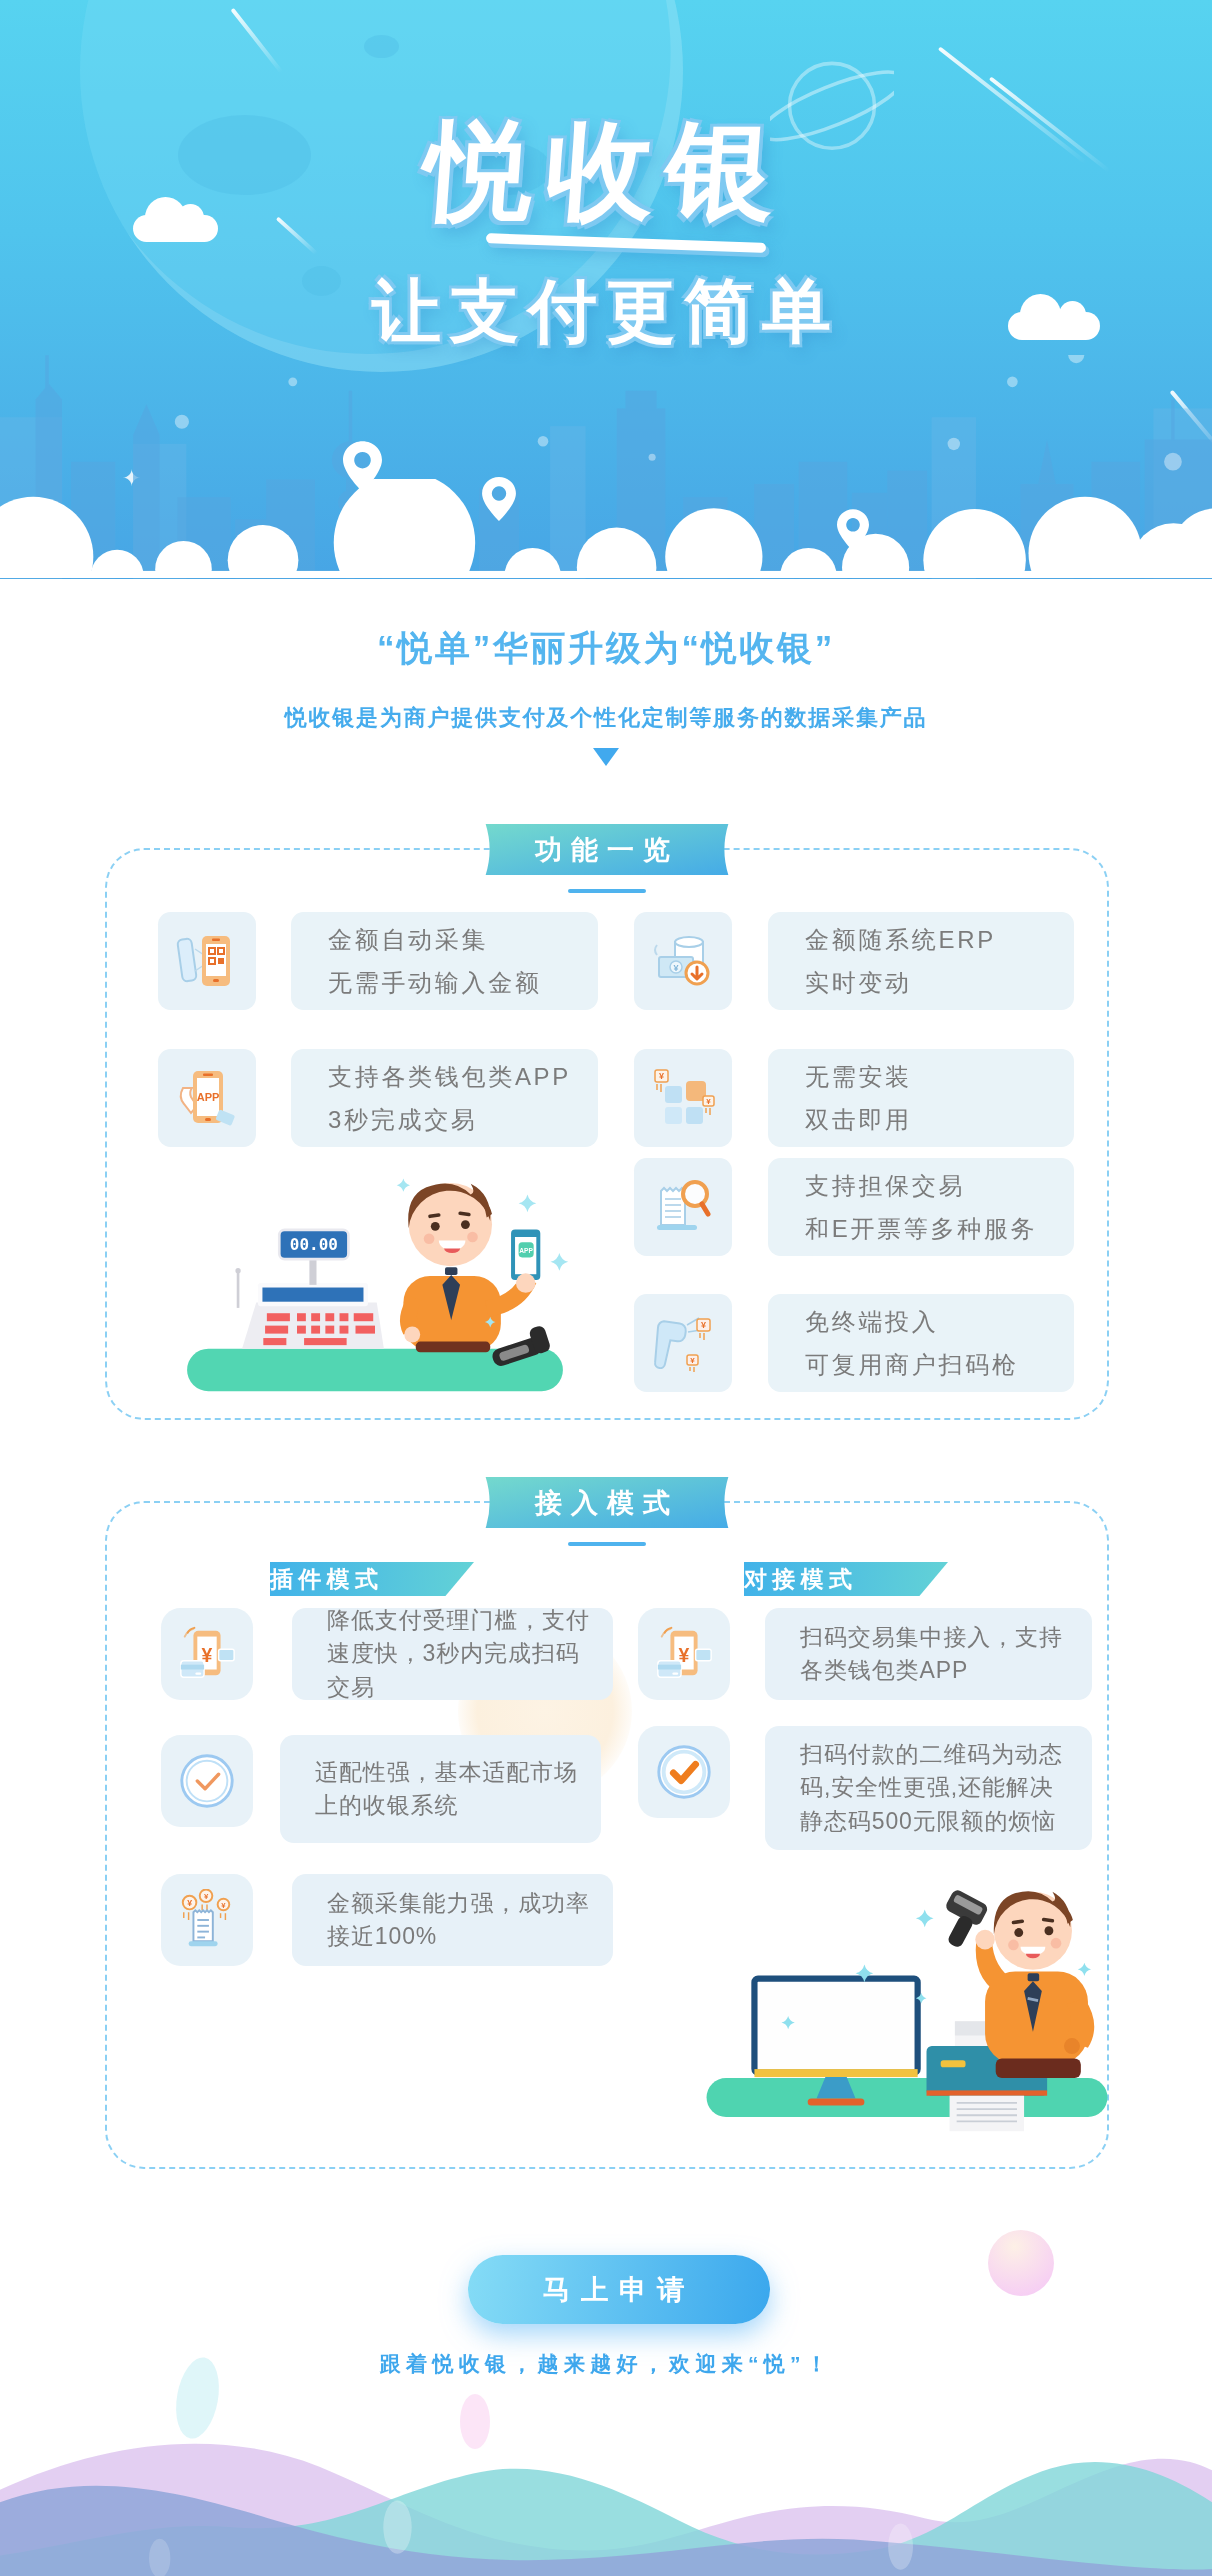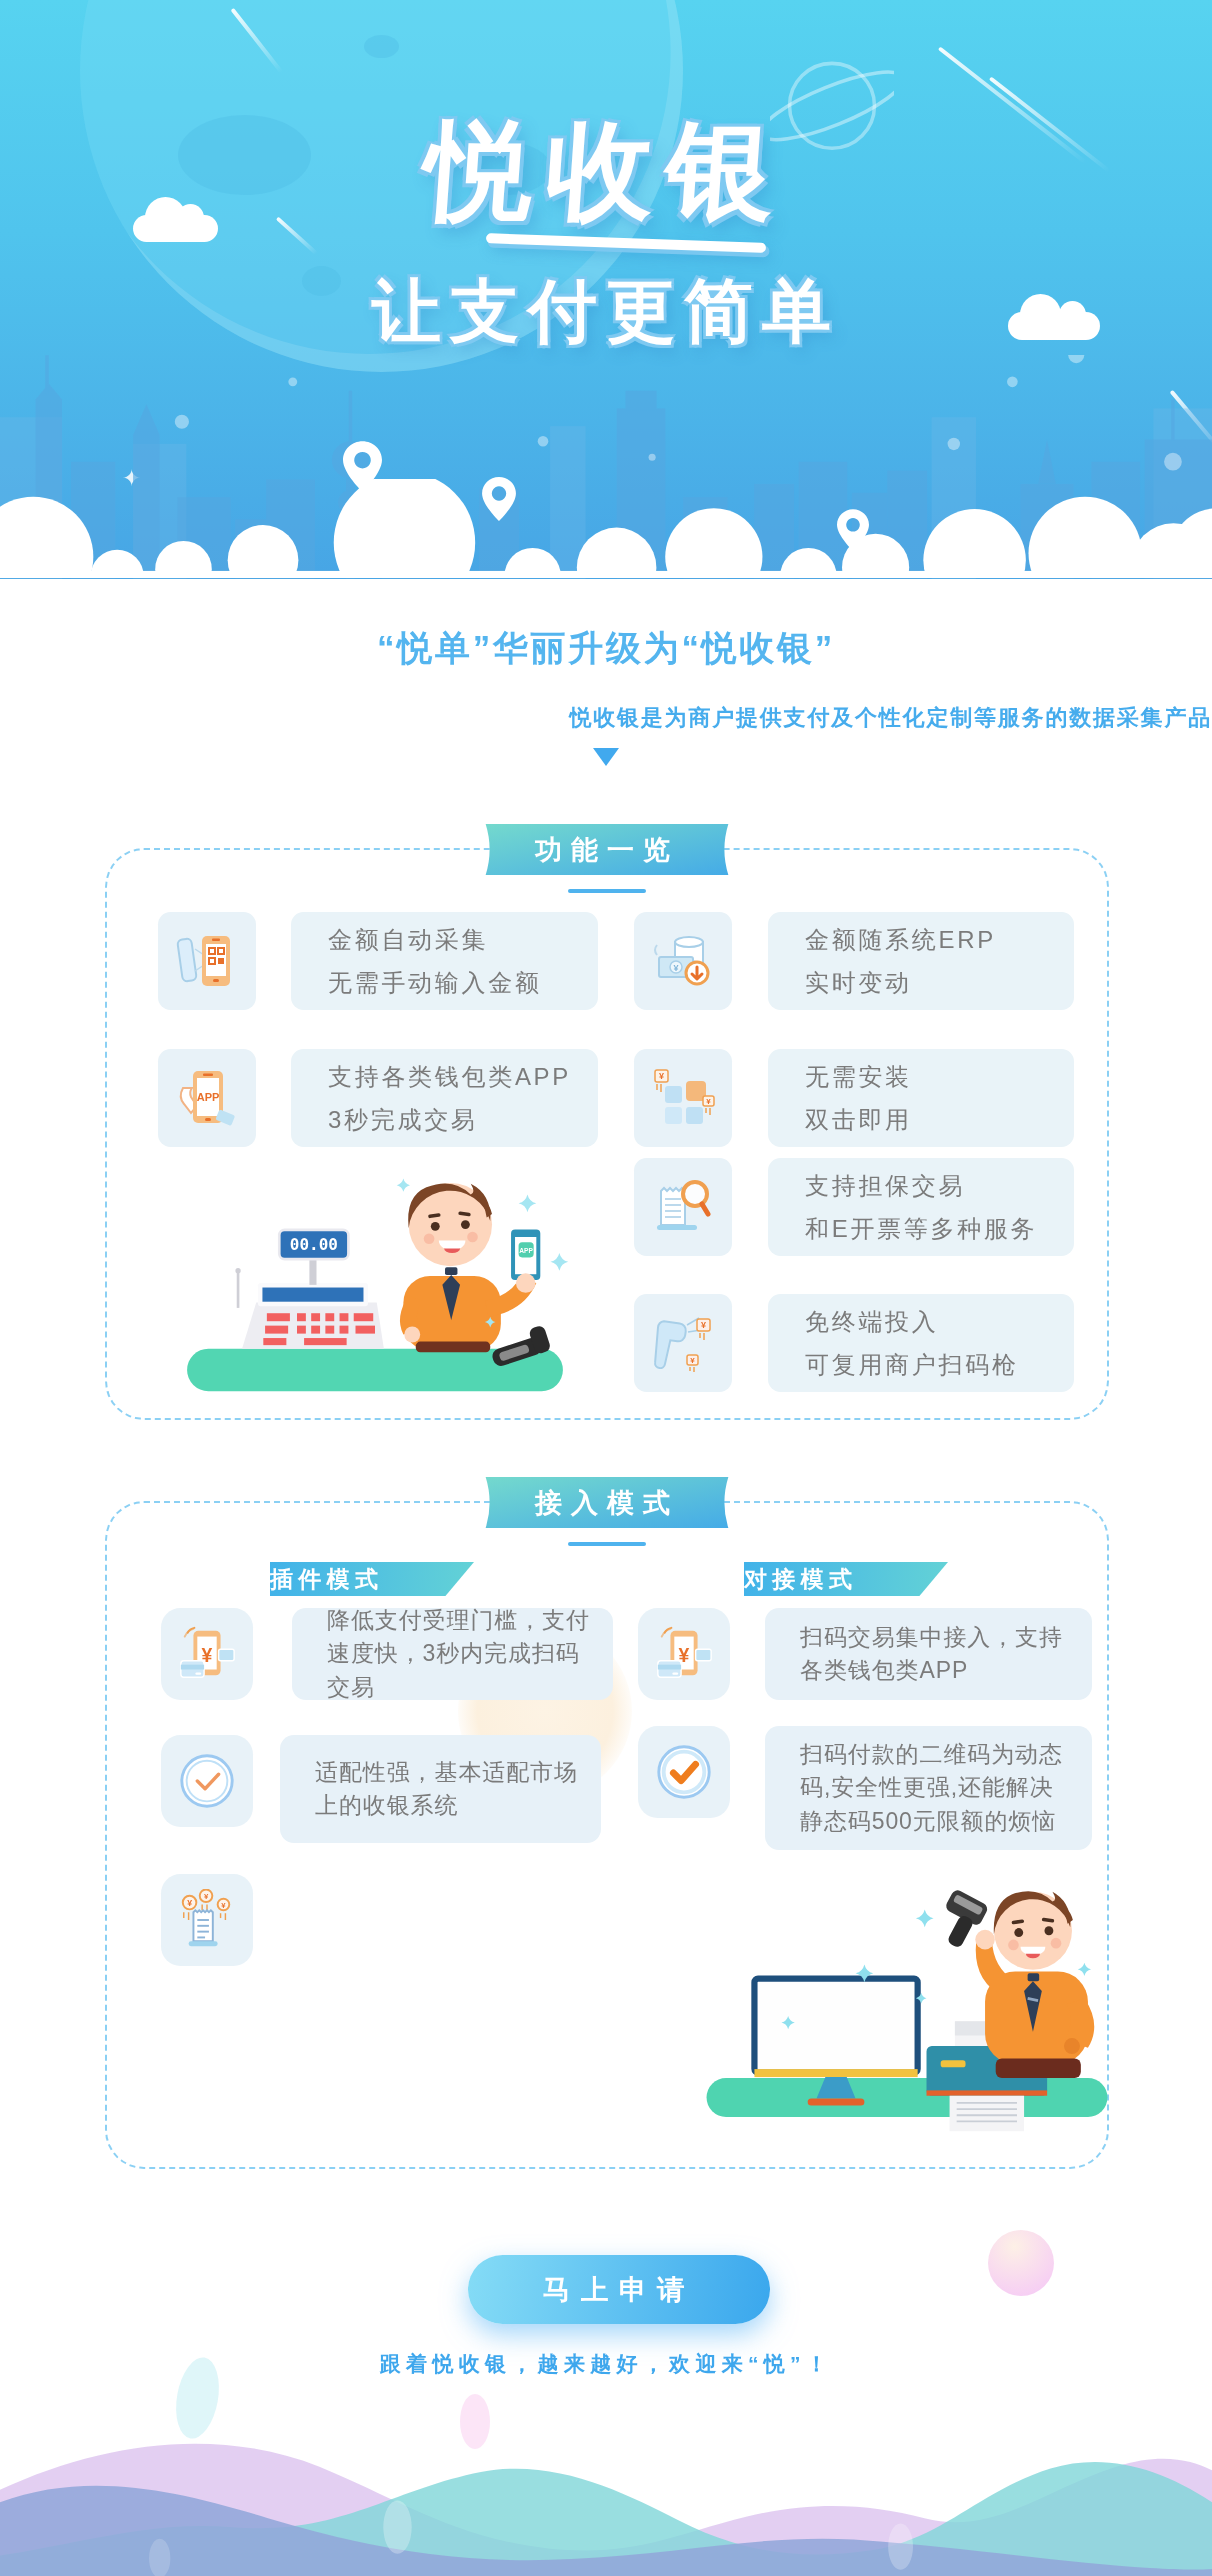--- a/index.html
+++ b/index.html
@@ -28,21 +28,21 @@
         box-shadow:2.7px 3.5px 0 0.9px rgba(126,201,241,.9),5.3px 7px 12.4px rgba(50,140,205,.4);}
   .hero-subtitle{position:absolute;left:0;top:266px;width:1212px;text-align:center;margin:0;
         font-size:69px;font-weight:bold;color:#ffffff;letter-spacing:9px;
         text-shadow:2.7px 2.7px 0 #7ec9f1,-2.7px -2.7px 0 #7ec9f1,2.7px -2.7px 0 #7ec9f1,-2.7px 2.7px 0 #7ec9f1,
                     5.3px 7px 14px rgba(50,140,205,.45);}
   .skyline,.cloudband{position:absolute;left:0;width:1212px;}
   .pin{position:absolute;}
   
   .intro-heading{position:absolute;left:0;top:625px;width:1212px;margin:0;text-align:center;
         font-size:35px;font-weight:bold;color:#54b5ef;letter-spacing:2.7px;}
-  .intro-desc{position:absolute;left:0;top:703px;width:1212px;margin:0;text-align:right;
+  .intro-desc{position:absolute;left:0;top:703px;width:1212px;margin:0;text-align:center;
         font-size:22px;font-weight:bold;color:#46aced;letter-spacing:1.8px;}
   .down-tri{position:absolute;left:593px;top:748px;width:0;height:0;
         border-left:13.3px solid transparent;border-right:13.3px solid transparent;
         border-top:18px solid #41a9ee;}
   
   .panel{position:absolute;left:105px;width:1000px;border:2.7px dashed #8bd0f4;border-radius:39px;background:#fff;}
   .panel-features{top:848px;height:568px;}
   .panel-modes{top:1501px;height:664px;}
   .ribbon{position:absolute;left:50%;transform:translateX(-50%);top:-26px;width:266px;height:51px;}
   .ribbon svg{position:absolute;left:0;top:0;}
@@ -488,20 +488,21 @@
           <line x1="46" y1="25" x2="46" y2="30" stroke="#f0a050" stroke-width="1.5"></line>
           <line x1="51" y1="25" x2="51" y2="32" stroke="#f0a050" stroke-width="1.5"></line>
           <path d="M18,24 l2,-2 2,2 2,-2 2,2 2,-2 2,2 2,-2 2,2 2,-2 2,2 v30 h-20 z" fill="#ffffff" stroke="#8db4d8" stroke-width="2"></path>
           <line x1="22" y1="32" x2="34" y2="32" stroke="#8db4d8" stroke-width="2"></line>
           <line x1="22" y1="38" x2="34" y2="38" stroke="#8db4d8" stroke-width="2"></line>
           <line x1="22" y1="44" x2="34" y2="44" stroke="#8db4d8" stroke-width="2"></line>
           <line x1="22" y1="50" x2="30" y2="50" stroke="#8db4d8" stroke-width="2"></line>
           <rect x="13" y="54" width="30" height="5" rx="2.5" fill="#9fd4ee"></rect>
         </svg>
       </div>
+      <div class="mode-text" style="width:321px;height:92px;margin-left:39px;">金额采集能力强，成功率接近100%</div>
     </div>
 
     <svg class="illustration" style="left:596px;top:355px;width:408px;height:275px;" viewBox="0 0 460 310">
       <rect x="4" y="248" width="452" height="44" rx="22" fill="#4fd4b0"></rect>
       <rect x="58" y="136" width="184" height="106" rx="4" fill="#fefefe" stroke="#1e4f7c" stroke-width="7"></rect>
       <rect x="58" y="238" width="184" height="9" fill="#f2c23e"></rect>
       <polygon points="138,247 162,247 172,271 128,271" fill="#3b9cc8"></polygon>
       <rect x="118" y="271" width="64" height="8" rx="4" fill="#e2622c"></rect>
       <rect x="284" y="184" width="72" height="32" fill="#f4f4f6"></rect>
       <polygon points="284,184 356,184 356,200 284,200" fill="#e4e6ea"></polygon>

